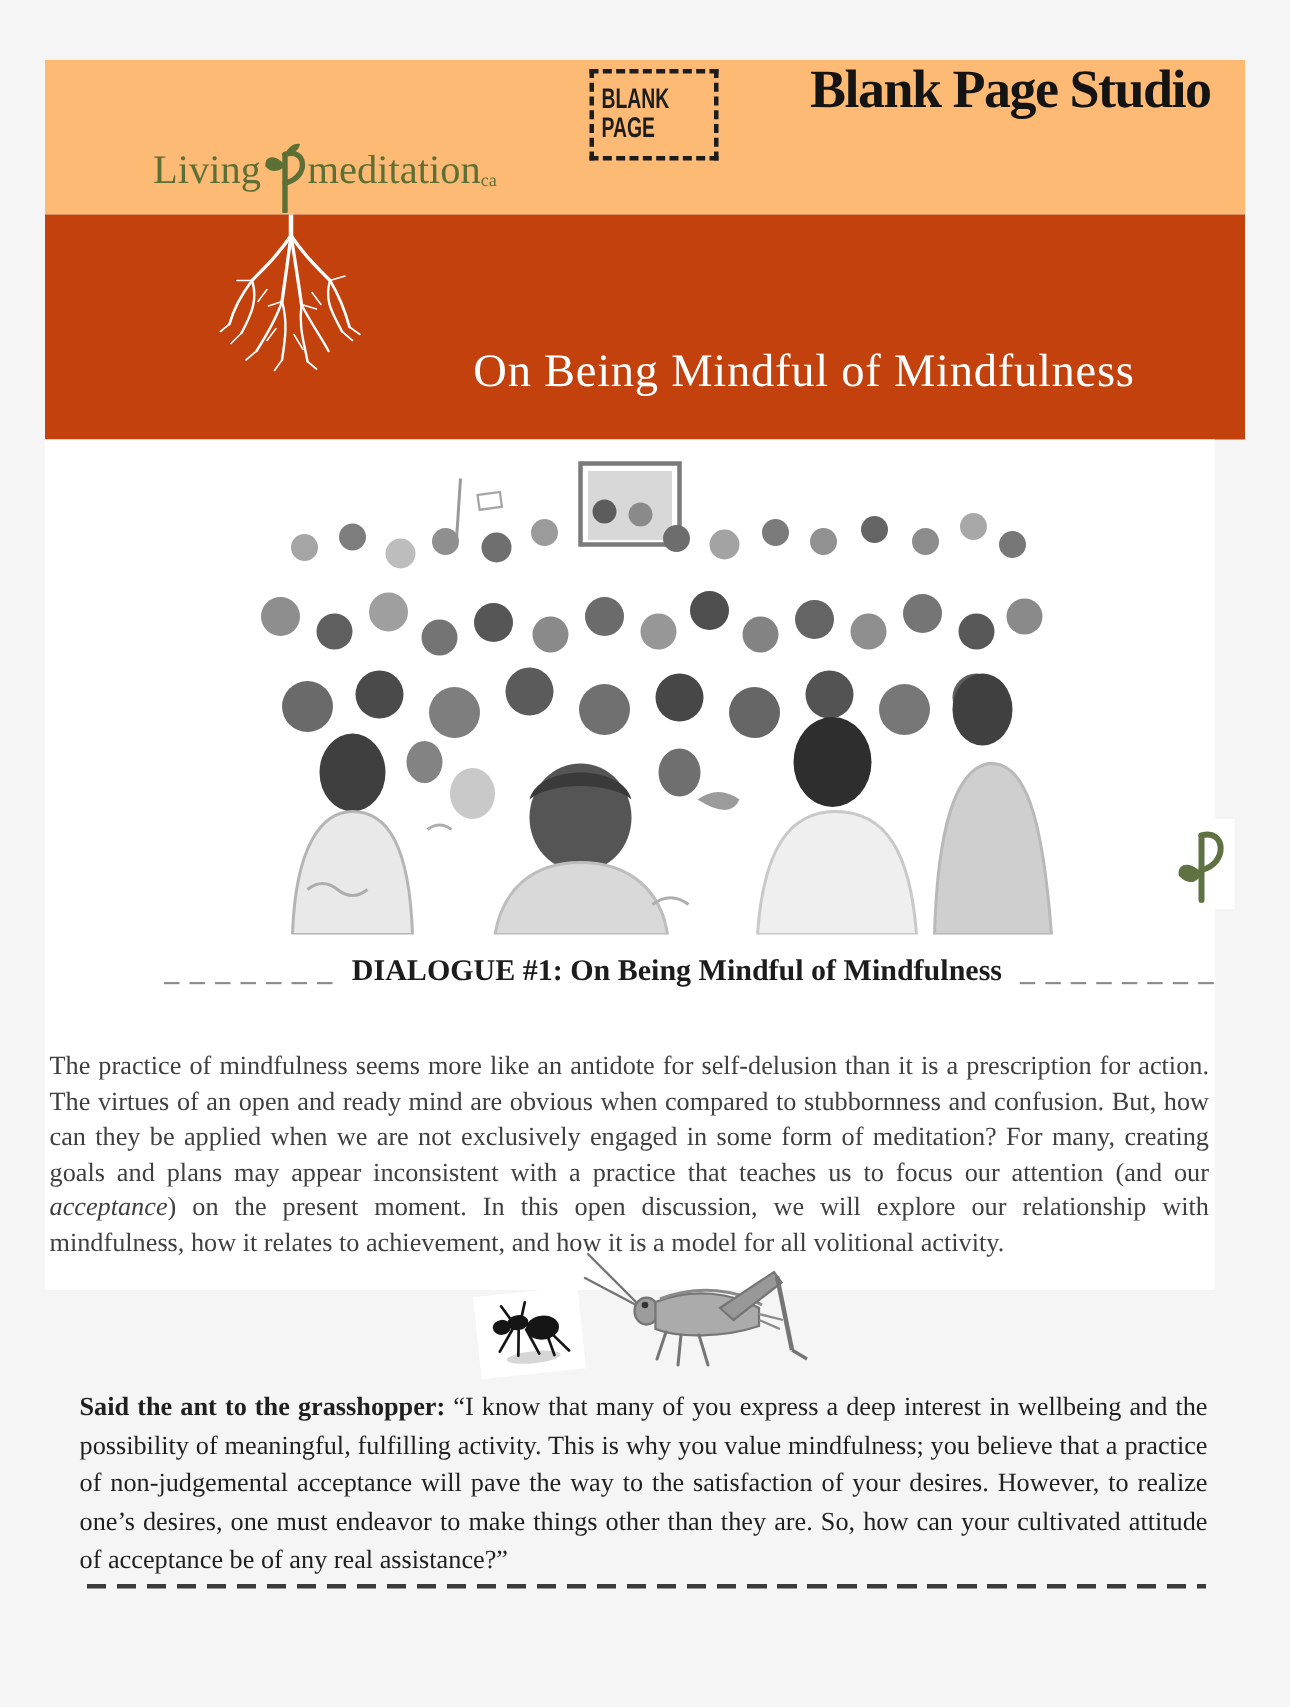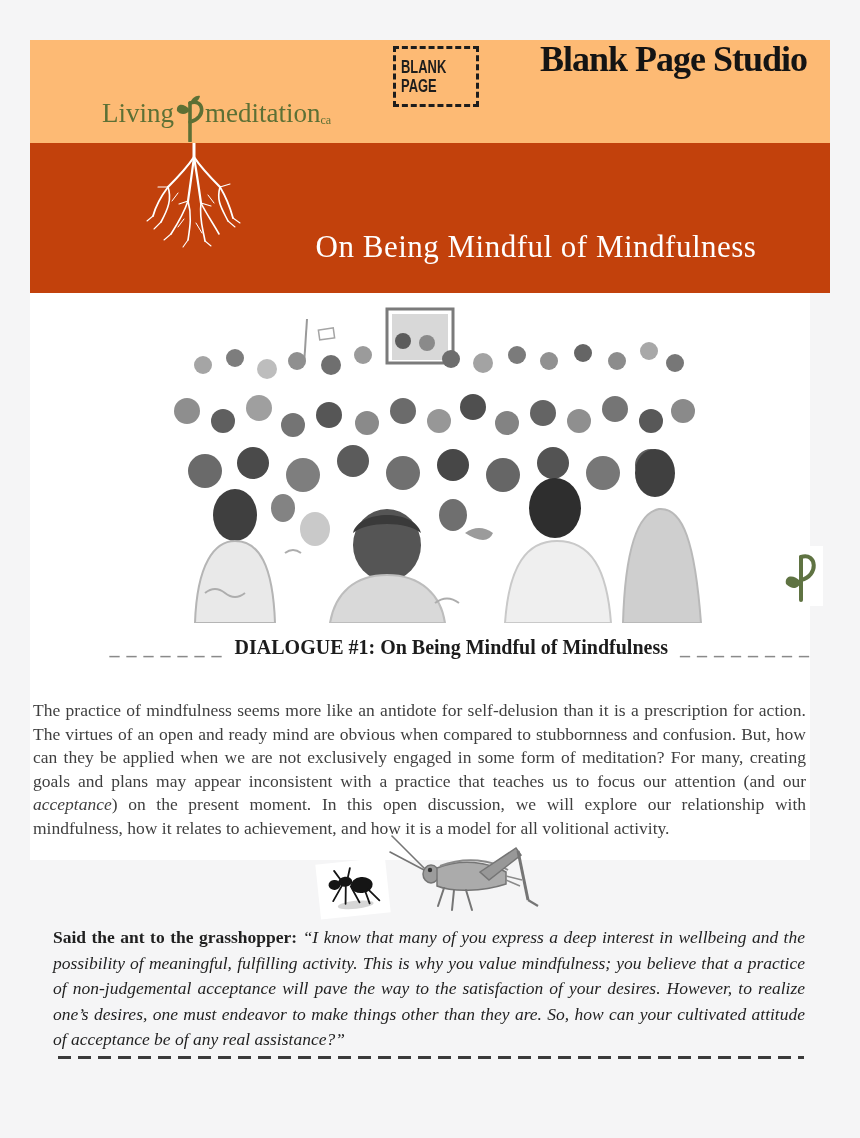--- a/index.html
+++ b/index.html
@@ -57,21 +57,21 @@
     position:absolute; left:318px; top:861px; width:70px; height:55px;
     background:#ffffff; transform:rotate(-6deg);
   }
   .ant-box svg { width:100%; height:100%; }
   .grasshopper { position:absolute; left:388px; top:828px; width:160px; height:96px; }
   .quote {
     position:absolute; left:53px; width:752px; top:925px;
     text-align:justify; font-size:17.5px; line-height:25.5px; color:#1f1f1f;
   }
   .quote .lead { font-weight:700; font-style:normal; }
-  .quote .qtext { font-style:italic; }
+  .quote .qtext { }
   .bottom-dashes {
     position:absolute; left:58px; top:1056px; width:746px; height:3px;
     background:repeating-linear-gradient(90deg,#3a3a3a 0 13px,transparent 13px 20px);
   }
 </style>
 </head>
 <body>
 
 <div class="page">
 

